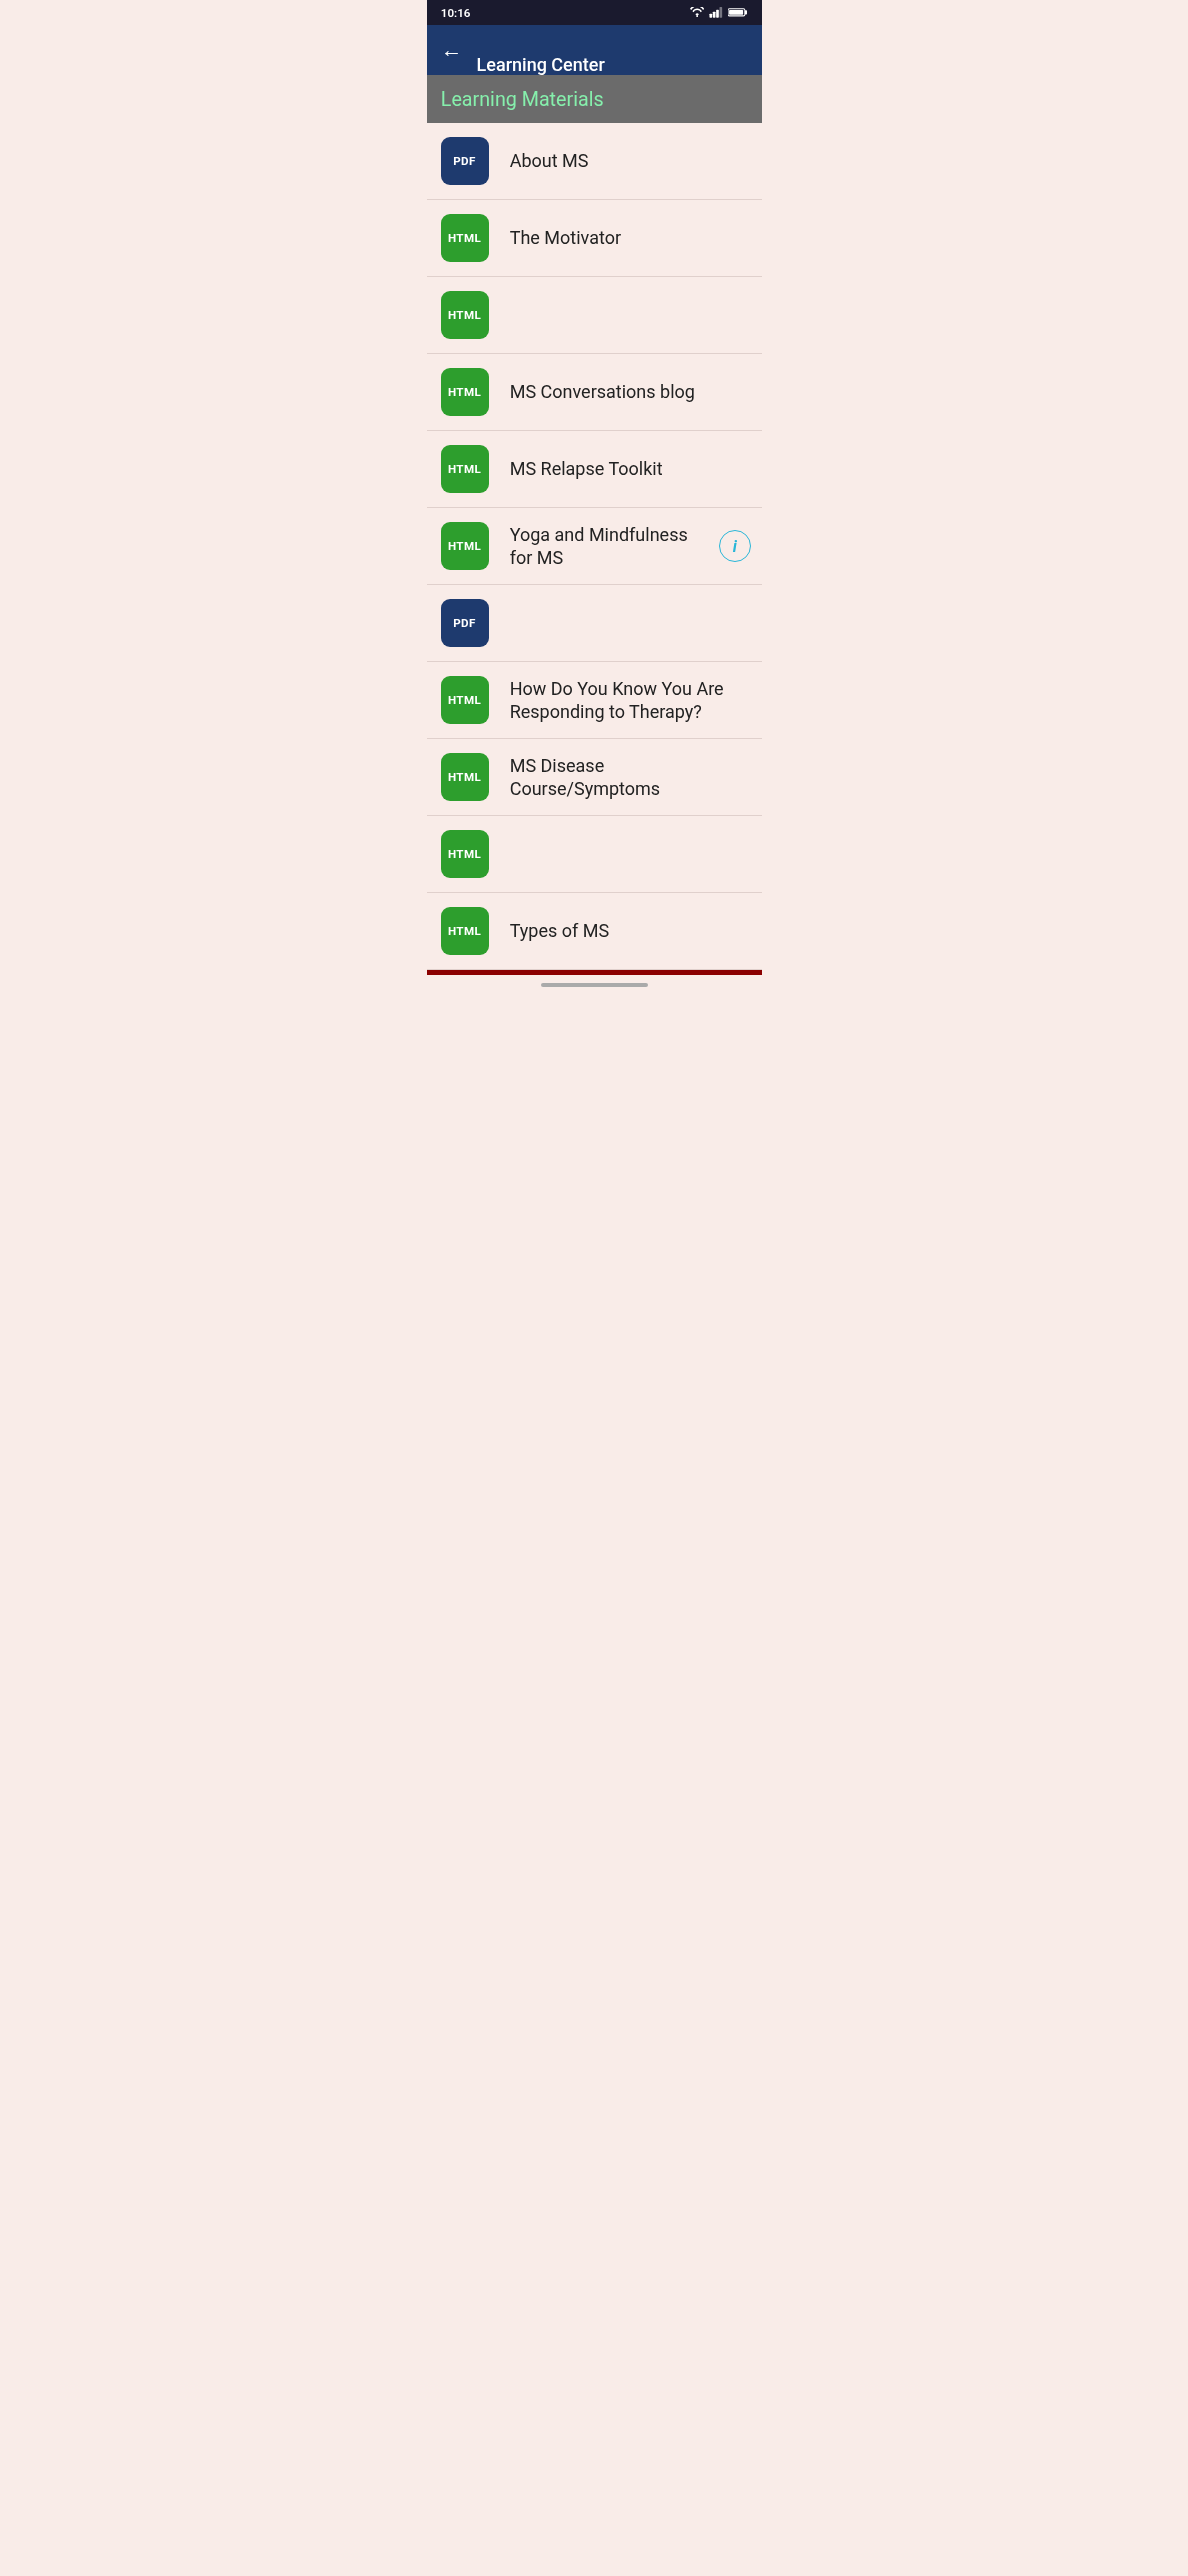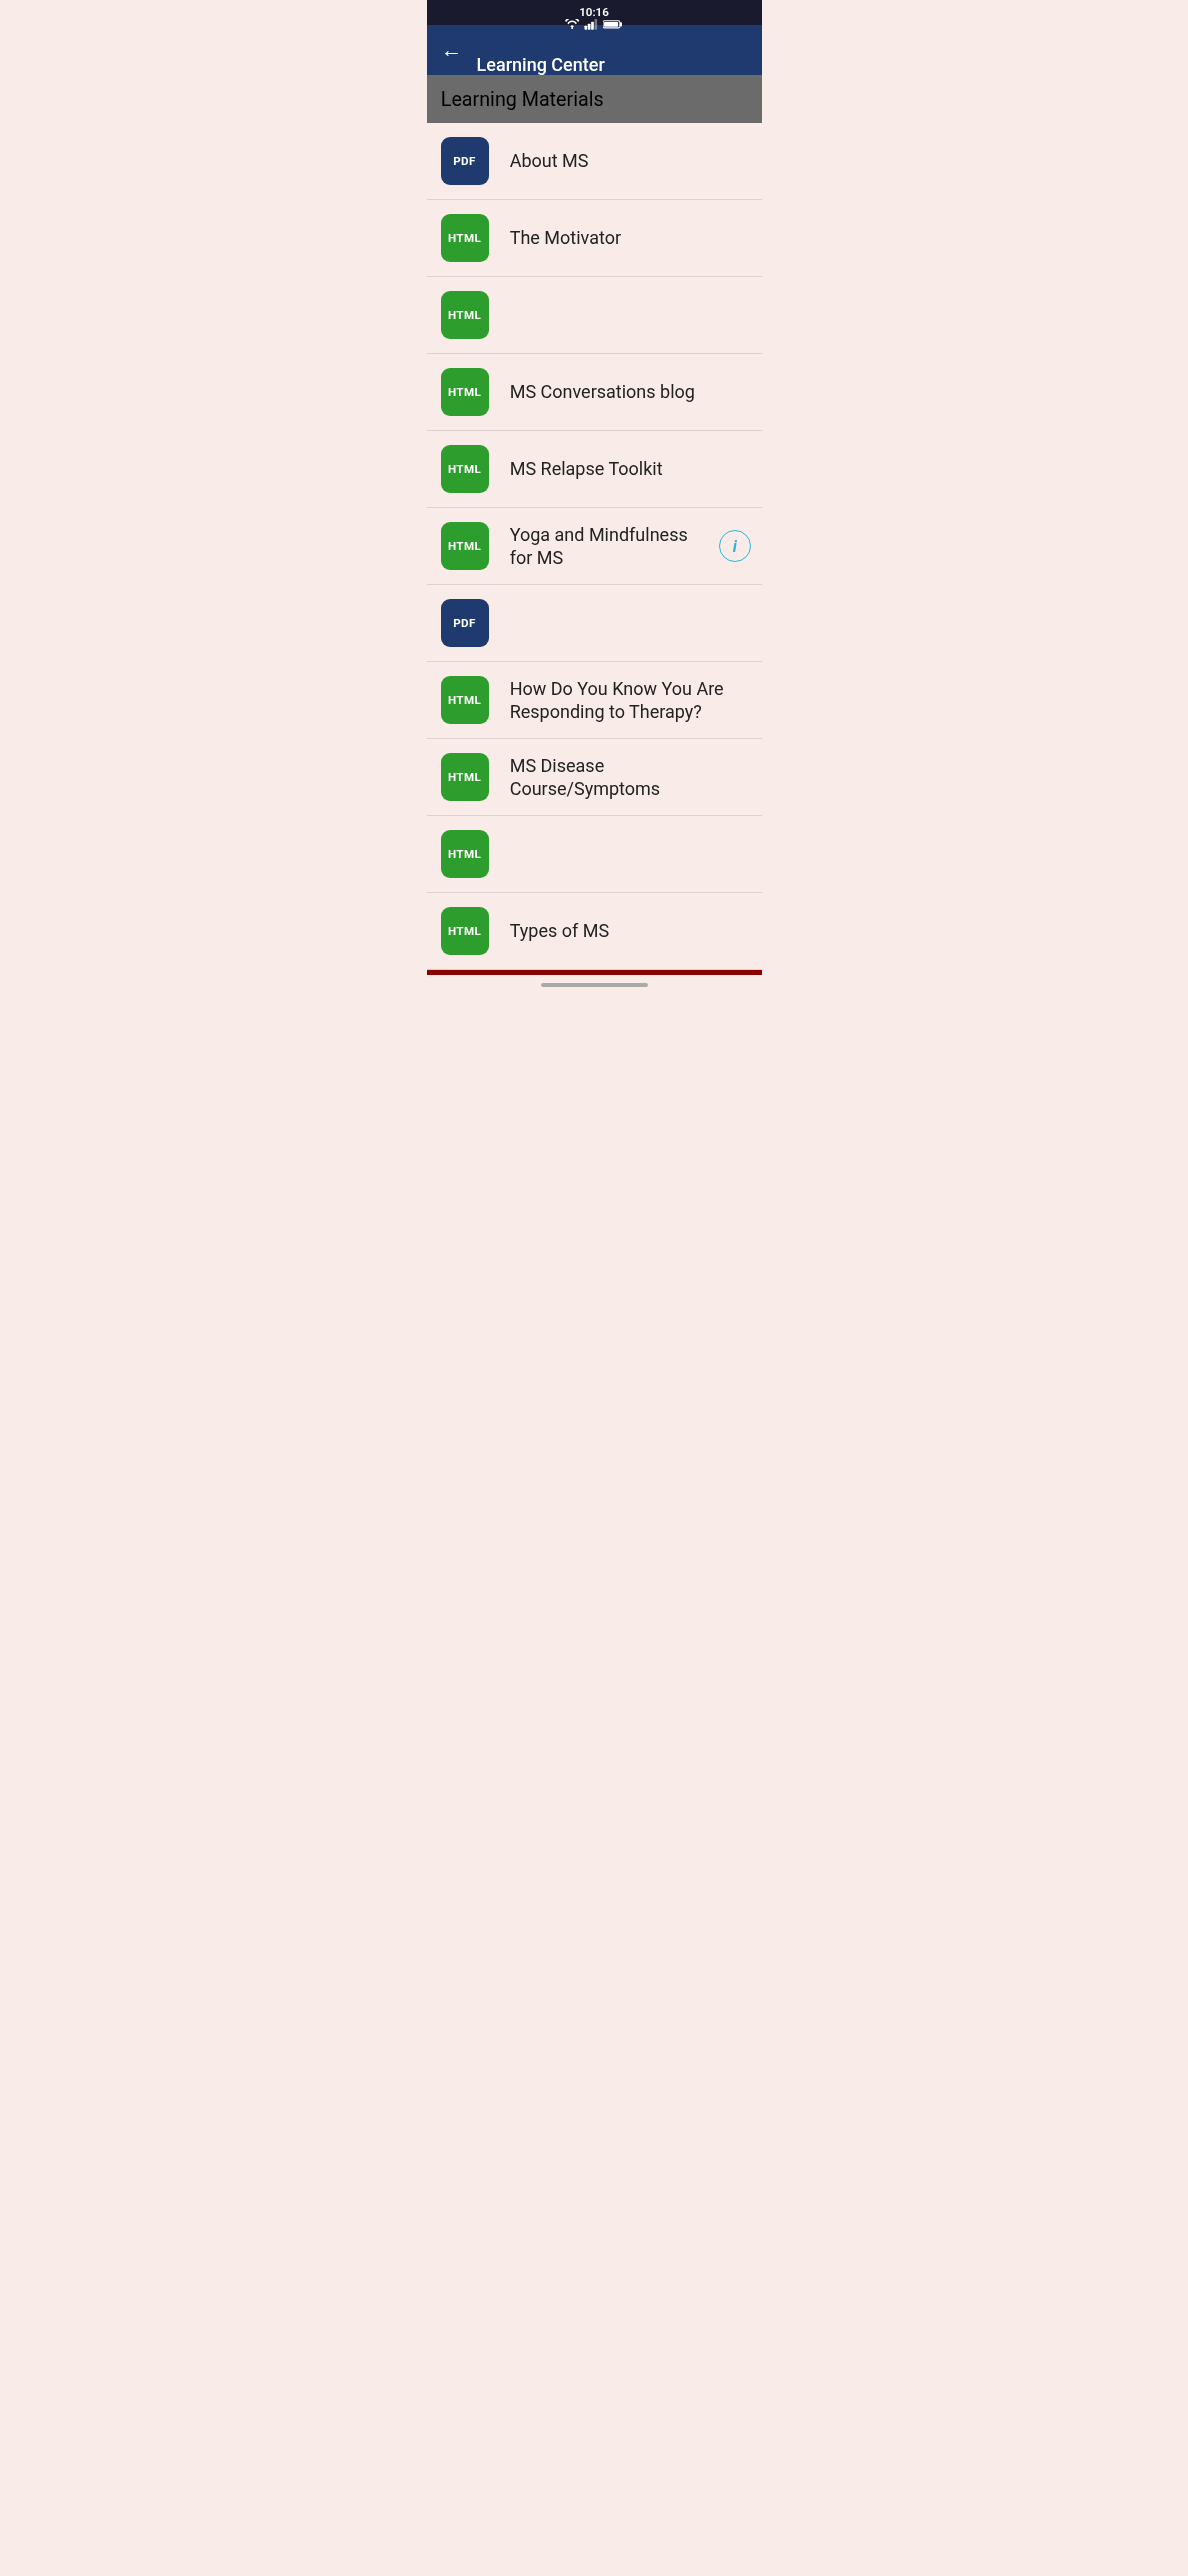--- a/index.html
+++ b/index.html
@@ -21,21 +21,20 @@
     .status-bar {
       background: #1a1a2e;
       color: white;
       display: flex;
       justify-content: space-between;
       align-items: center;
       padding: 5.4px 14.3px;
       height: 25px;
       font-size: 11.6px;
       font-weight: 600;
-      flex-direction: column;
     }
 
     .status-icons {
       display: flex;
       align-items: center;
       gap: 4.5px;
       font-size: 10.7px;
     }
 
     .app-bar {
@@ -57,21 +56,21 @@
 
     .app-bar-title {
       font-size: 18px;
       font-weight: 500;
       color: white;
       margin-top: 28px;
     }
 
     .section-header {
       background: #6b6b6b;
-      color: #000000;
+      color: #86efac;
       padding: 12.5px 14.3px;
       font-size: 19.7px;
       font-weight: 400;
     }
 
     .list-container {
       background: #f9ece8;
     }
 
     .list-item {

